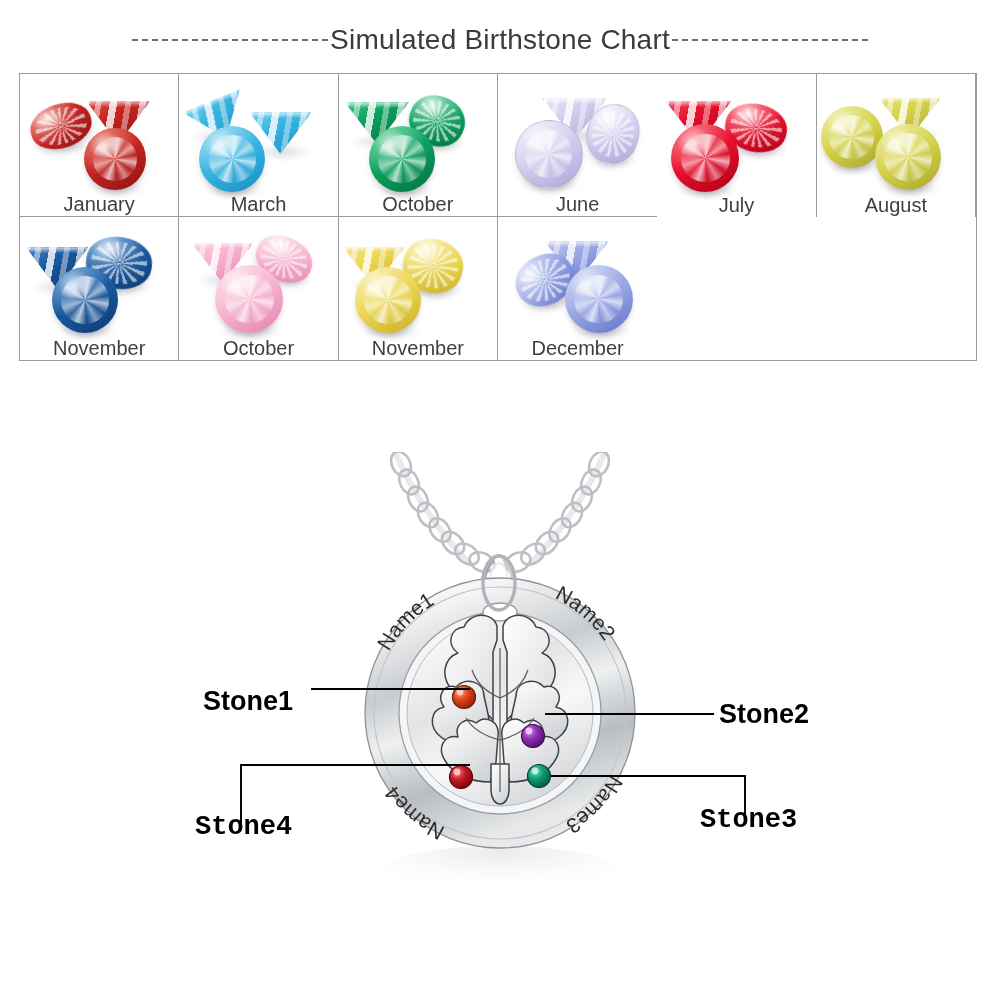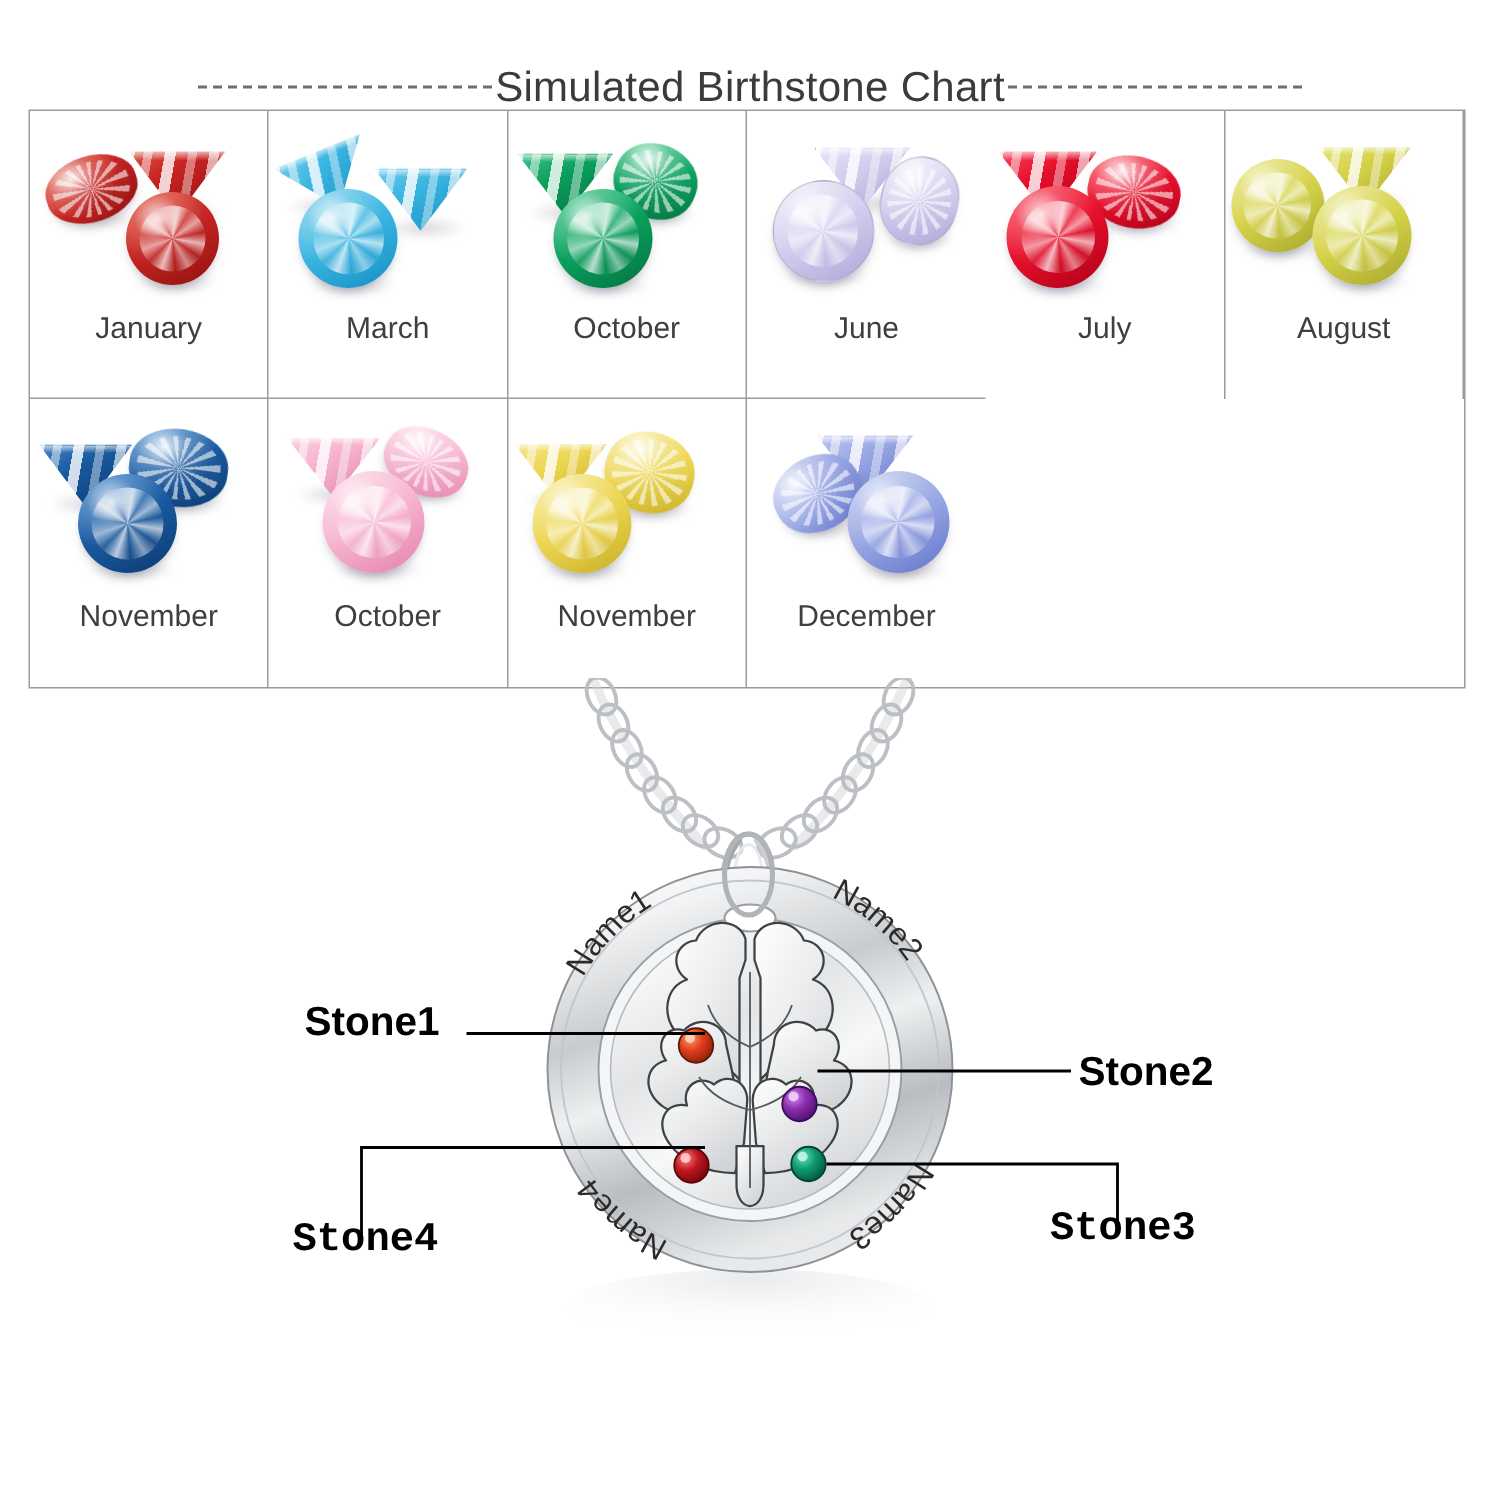--- a/index.html
+++ b/index.html
@@ -6,38 +6,38 @@
   body{
     width:1000px;height:1000px;
     background:#ffffff;
     font-family:"Liberation Sans", sans-serif;
     overflow:hidden;
     position:relative;
   }
 
   
   #title-bar{
-    position:absolute;left:0;top:36px;width:1000px;height:44px;
+    position:absolute;left:0;top:18px;width:1000px;height:44px;
     display:flex;align-items:center;justify-content:center;gap:2px;
   }
   .dash-rule{
     width:196px;height:0;
     border-top:2px dashed #555;
     opacity:.85;
   }
   #chart-title{
     font-size:28px;color:#3b3b3b;white-space:nowrap;
     font-family:"Liberation Sans", sans-serif;
     letter-spacing:.2px;
   }
 
   
   #birthstone-table{
     position:absolute;left:19px;top:73px;
-    width:958px;height:386px;
+    width:958px;height:288px;
     border:1px solid #9b9b9b;
     border-collapse:collapse;
     box-sizing:border-box;
     display:grid;
     grid-template-columns:repeat(6,1fr);
     grid-template-rows:1fr 1fr;
   }
   .bs-cell{
     box-sizing:border-box;
     border-right:1px solid #9b9b9b;
@@ -137,21 +137,21 @@
     position:absolute;left:0;top:452px;width:1000px;height:548px;
   }
   #necklace-svg{position:absolute;left:0;top:0;}
 
   .callout-label{
     position:absolute;
     font-size:27px;font-weight:bold;color:#000;
     font-family:"Liberation Sans", sans-serif;
     white-space:nowrap;
   }
-  #label-stone1{left:203px;top:214px;}
+  #label-stone1{left:203px;top:234px;}
   #label-stone2{left:719px;top:247px;}
   #label-stone3{left:700px;top:353px;font-family:Liberation Mono, monospace;}
   #label-stone4{left:195px;top:360px;font-family:Liberation Mono, monospace;}
 </style>
 </head>
 <body>
 
 <div id="title-bar">
   <div class="dash-rule"></div>
   <div id="chart-title">Simulated Birthstone Chart</div>

